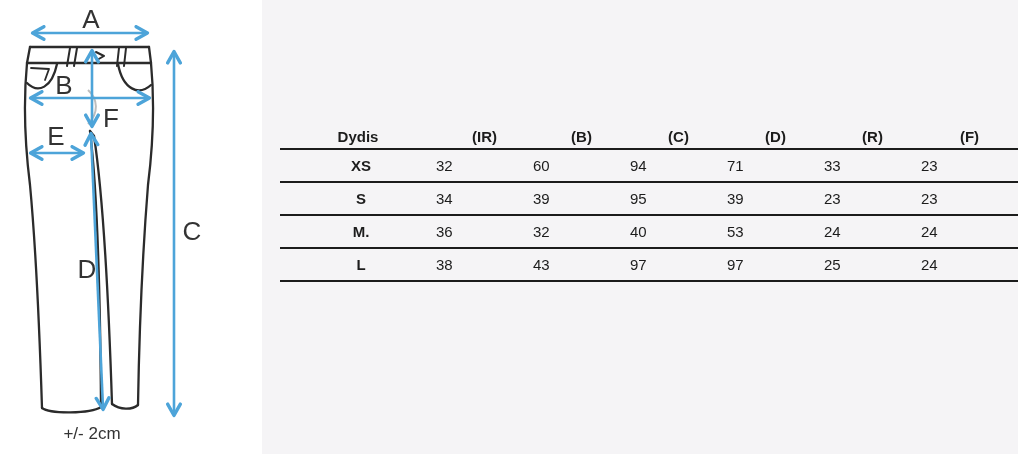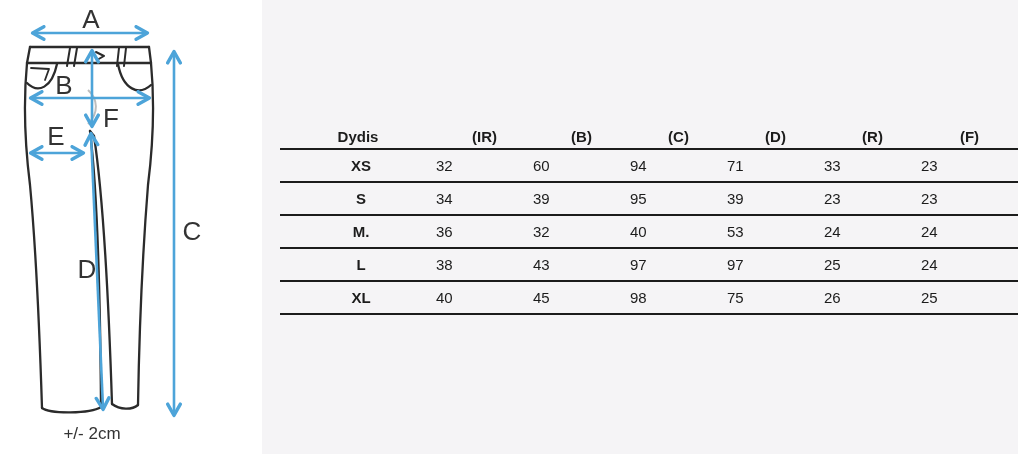--- a/index.html
+++ b/index.html
@@ -137,24 +137,15 @@
       </tr>
       <tr>
         <td class="size-label">L</td>
         <td>38</td>
         <td>43</td>
         <td>97</td>
         <td>97</td>
         <td>25</td>
         <td>24</td>
       </tr>
-      <tr>
-        <td class="size-label">XL</td>
-        <td>40</td>
-        <td>45</td>
-        <td>98</td>
-        <td>75</td>
-        <td>26</td>
-        <td>25</td>
-      </tr>
     </tbody>
   </table>
 </div>
 
 </body></html>

